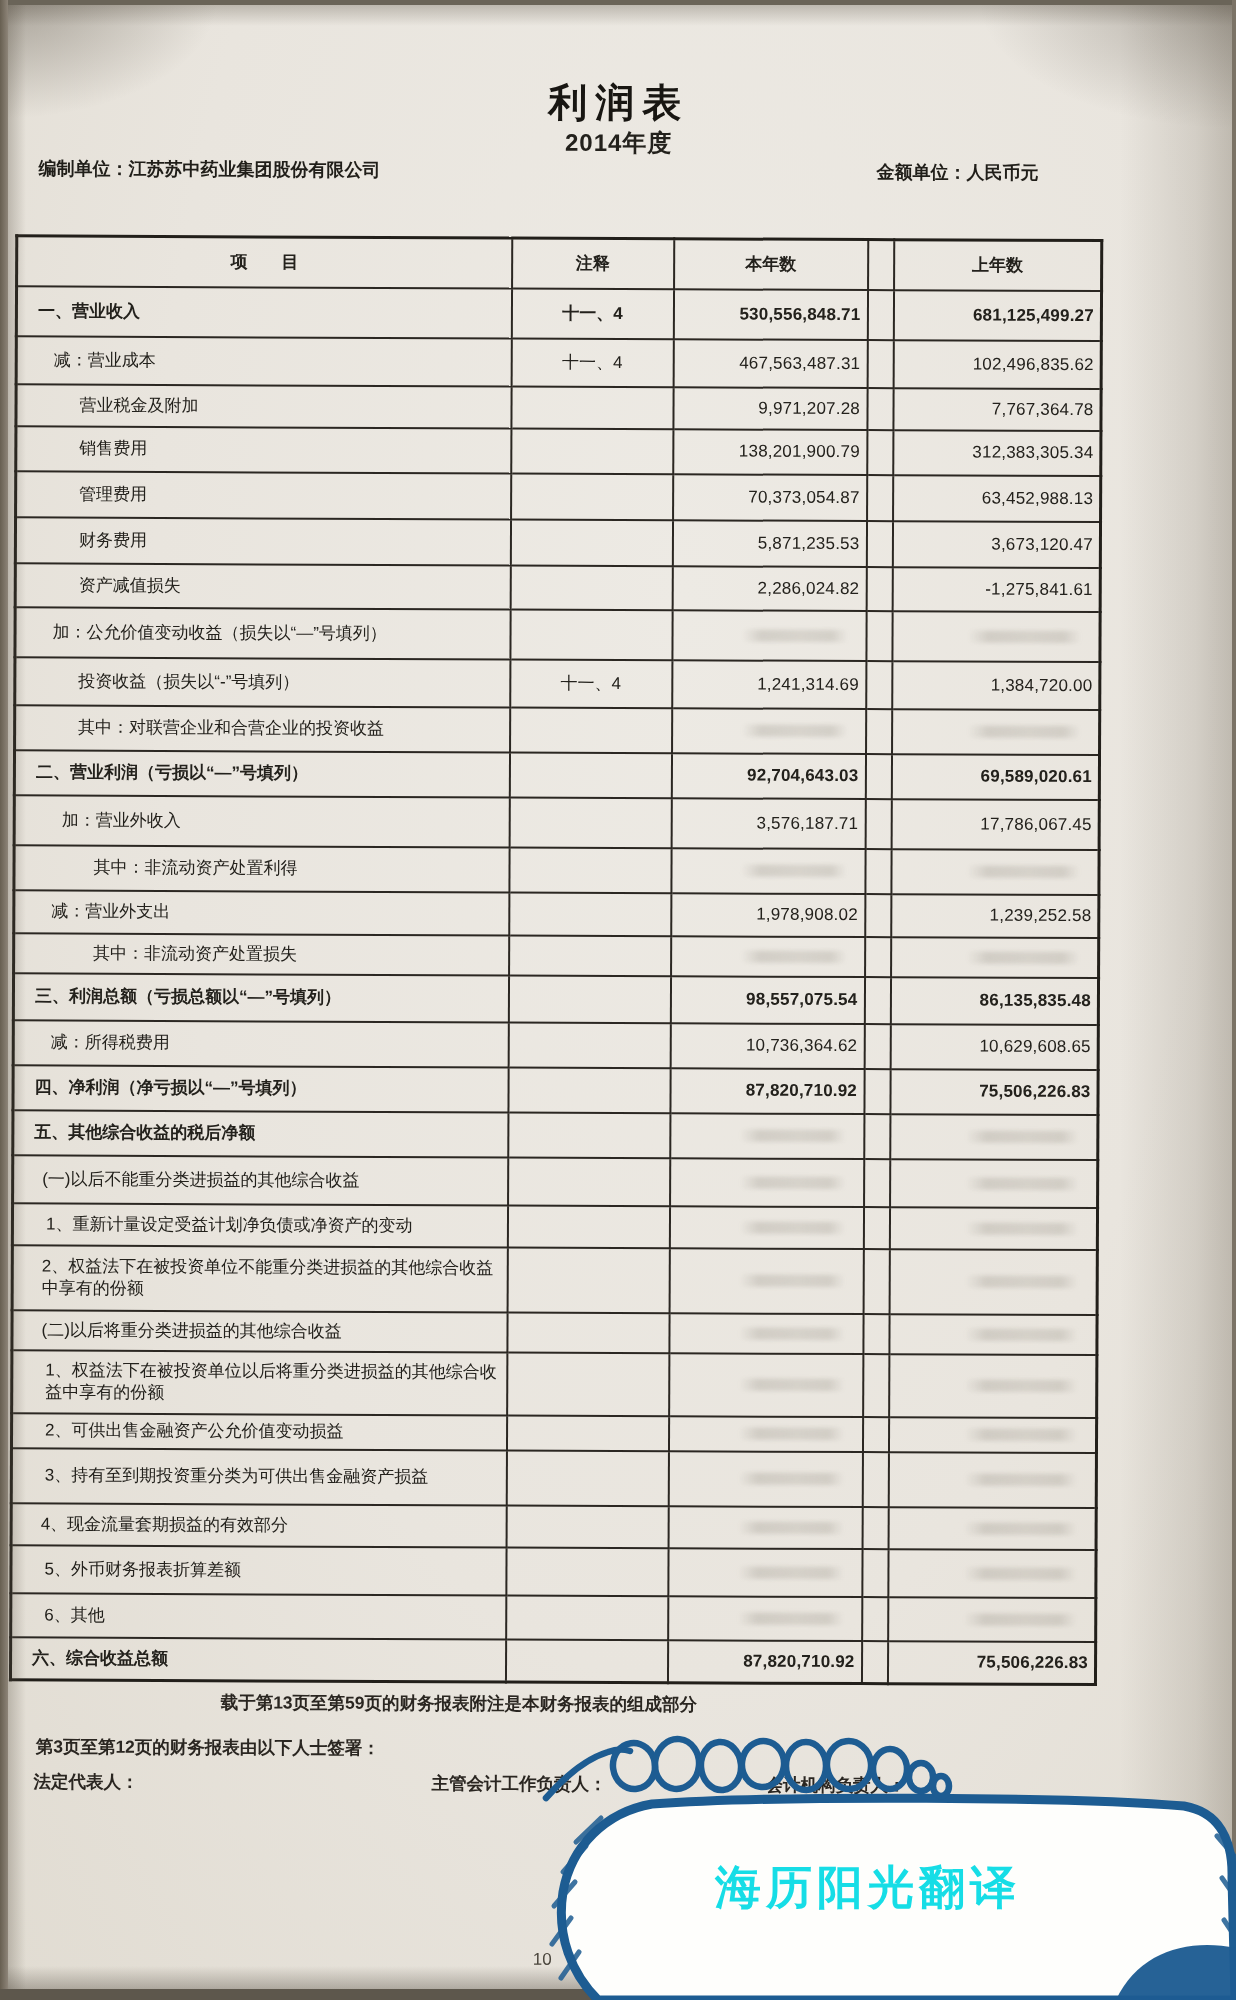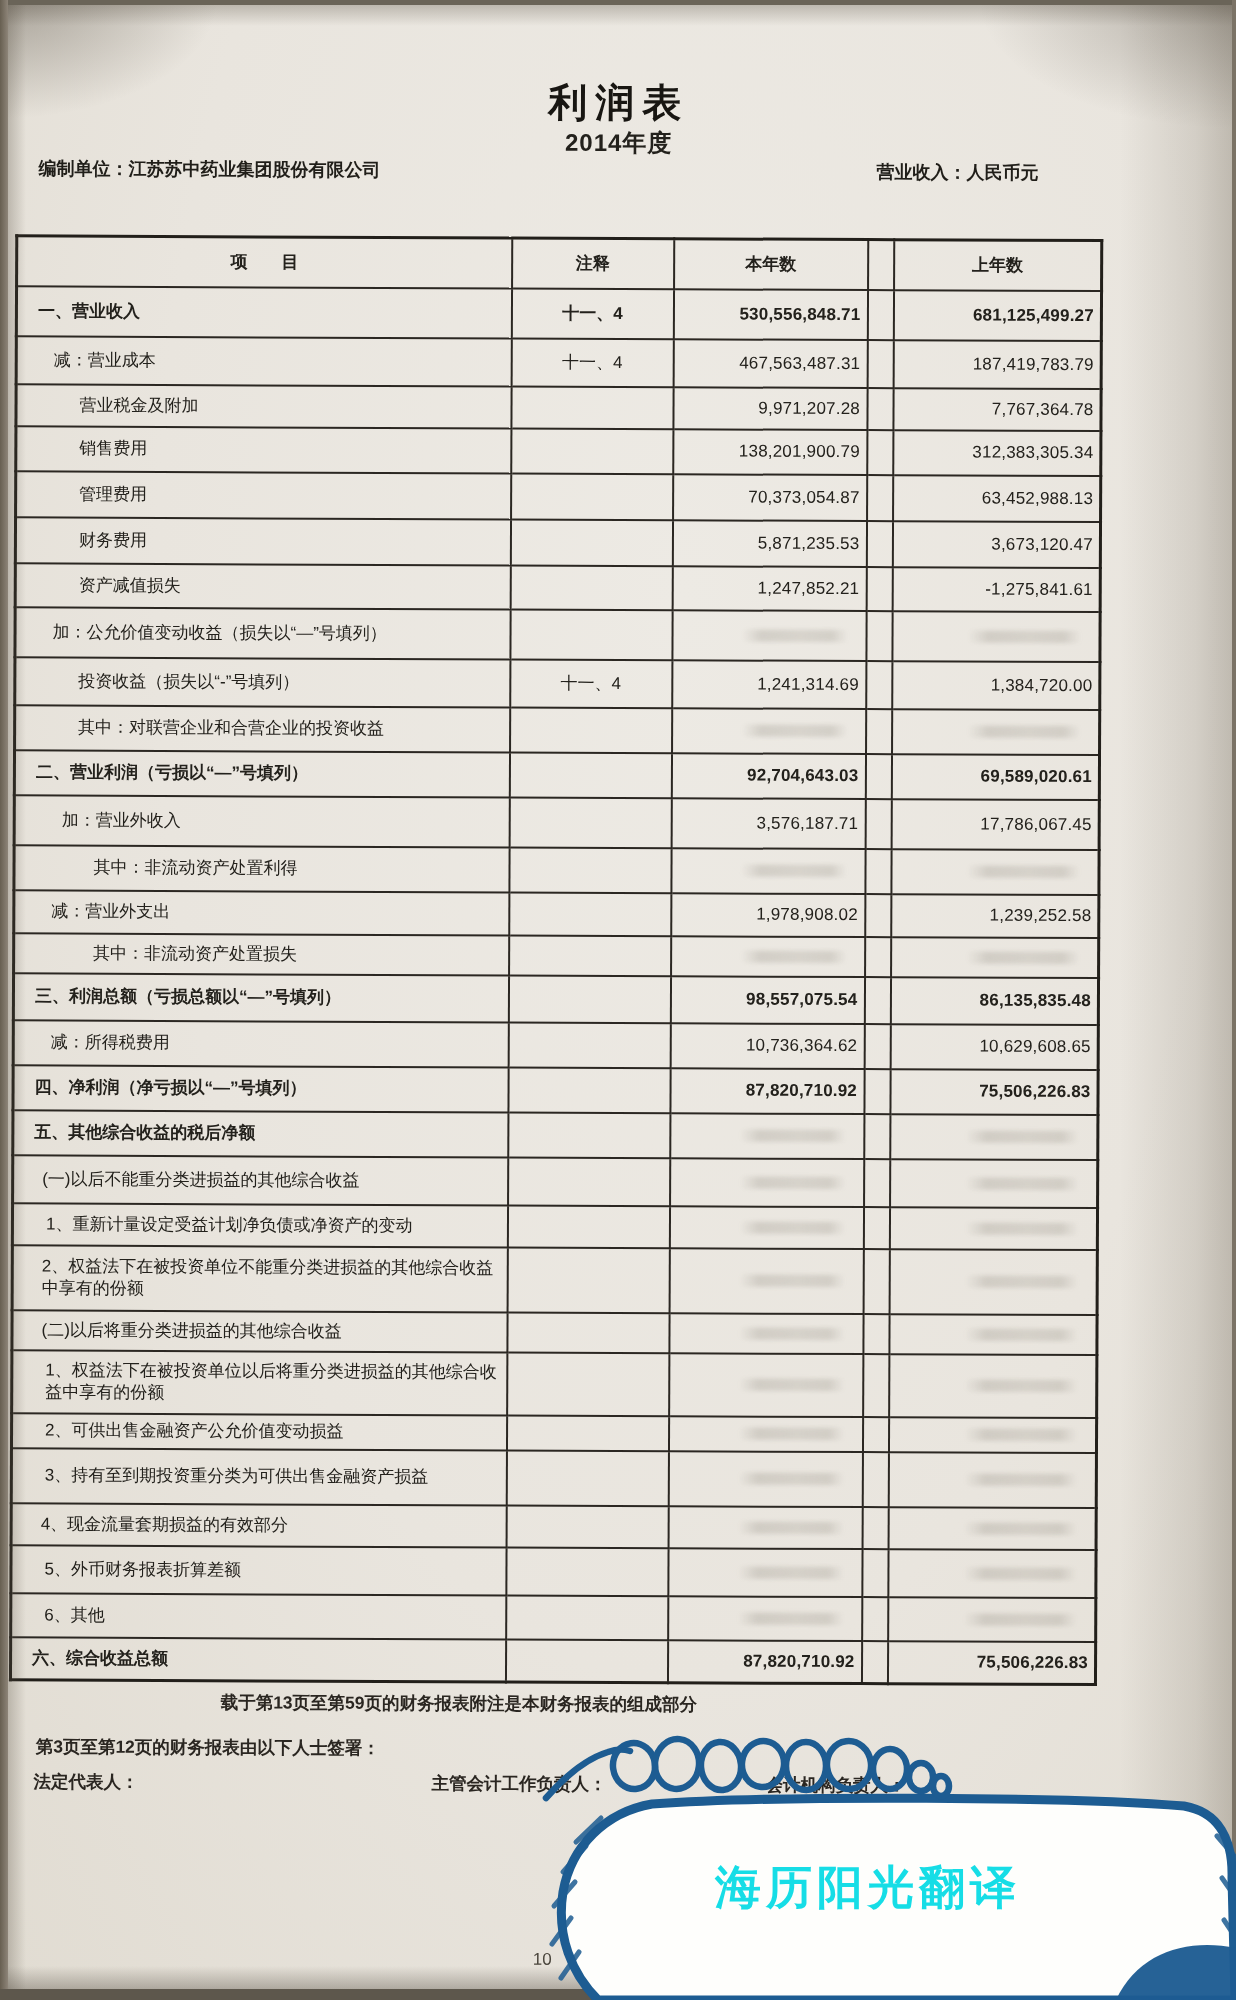--- a/index.html
+++ b/index.html
@@ -66,21 +66,21 @@
 
 <div class="paper"></div>
 
 <div class="content">
 
   <div class="doc-title">利润表</div>
   <div class="doc-period">2014年度</div>
 
   <div class="meta-line">
     <span>编制单位：江苏苏中药业集团股份有限公司</span>
-    <span>营业收入：人民币元</span>
+    <span>金额单位：人民币元</span>
   </div>
 
   <table class="statement">
     <colgroup>
       <col style="width:495px">
         <col style="width:162px">
         <col style="width:194px">
         <col style="width:26px">
         <col style="width:208px">
     </colgroup>
@@ -99,21 +99,21 @@
           <td class="note">十一、4</td>
           <td class="cur">530,556,848.71</td>
           <td class="sliver"></td>
           <td class="prev">681,125,499.27</td>
         </tr>
         <tr style="height: 48px;">
           <td class="item" style="padding-left: 36px;">减：营业成本</td>
           <td class="note">十一、4</td>
           <td class="cur">467,563,487.31</td>
           <td class="sliver"></td>
-          <td class="prev">187,419,783.79</td>
+          <td class="prev">102,496,835.62</td>
         </tr>
         <tr style="height: 42px;">
           <td class="item" style="padding-left: 62px;">营业税金及附加</td>
           <td class="note"></td>
           <td class="cur">9,971,207.28</td>
           <td class="sliver"></td>
           <td class="prev">7,767,364.78</td>
         </tr>
         <tr style="height: 45px;">
           <td class="item" style="padding-left: 62px;">销售费用</td>
@@ -132,21 +132,21 @@
         <tr style="height: 46px;">
           <td class="item" style="padding-left: 62px;">财务费用</td>
           <td class="note"></td>
           <td class="cur">5,871,235.53</td>
           <td class="sliver"></td>
           <td class="prev">3,673,120.47</td>
         </tr>
         <tr style="height: 44px;">
           <td class="item" style="padding-left: 62px;">资产减值损失</td>
           <td class="note"></td>
-          <td class="cur">1,247,852.21</td>
+          <td class="cur">2,286,024.82</td>
           <td class="sliver"></td>
           <td class="prev">-1,275,841.61</td>
         </tr>
         <tr style="height: 50px;">
           <td class="item" style="padding-left: 36px;">加：公允价值变动收益（损失以“—”号填列）</td>
           <td class="note"></td>
           <td class="cur"></td>
           <td class="sliver"></td>
           <td class="prev"></td>
         </tr>

